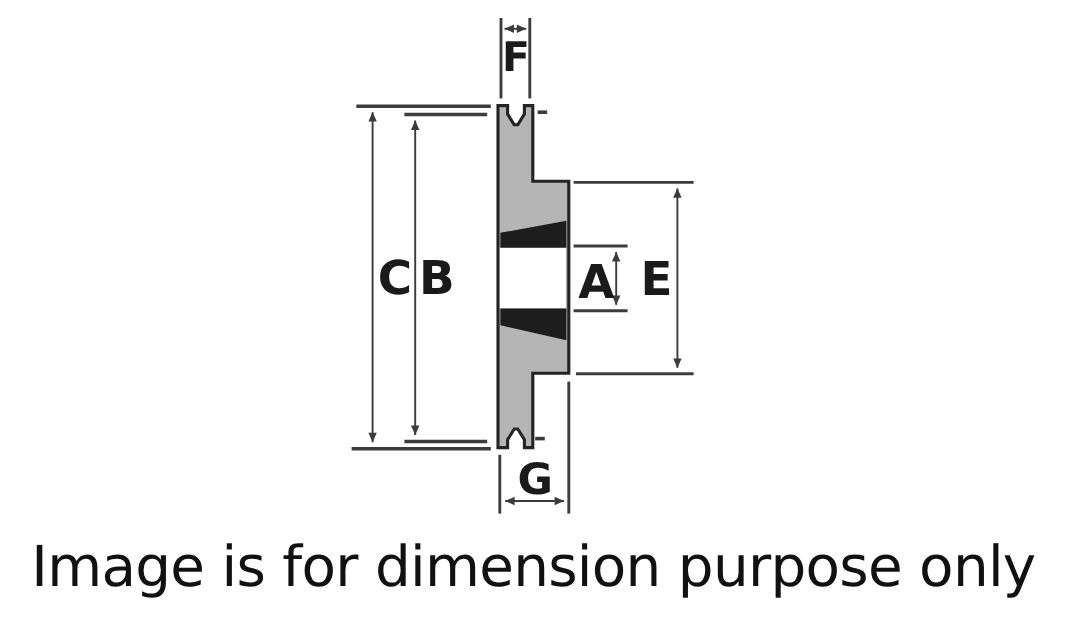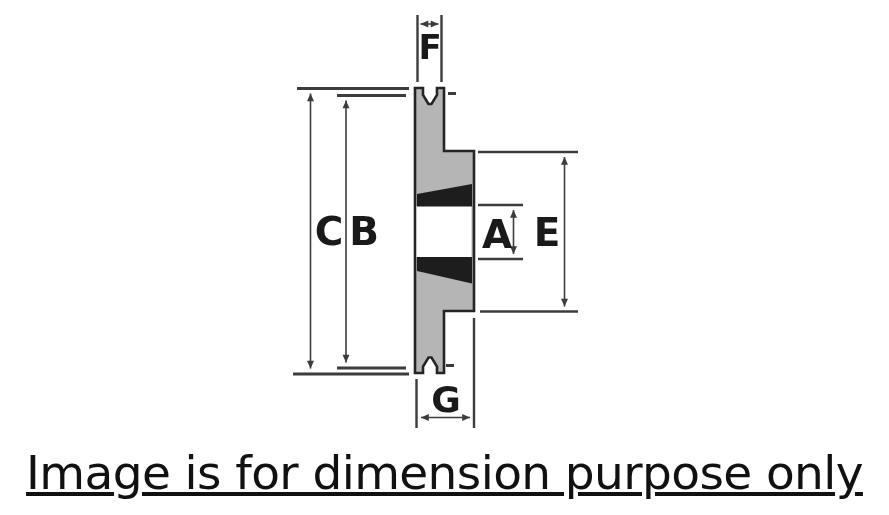--- a/index.html
+++ b/index.html
@@ -65,21 +65,20 @@
     position: absolute;
     top: 442px;
     left: 0;
     width: 889px;
     text-align: center;
     font-size: 47px;
     line-height: 62px;
     letter-spacing: -0.6px;
     color: var(--color-caption-text, #111111);
     white-space: nowrap;
-    text-decoration: underline;
   }
 </style>
 </head>
 <body>
 
 <div class="stage">
 
   <svg class="diagram" width="889" height="430" viewBox="0 0 889 430">
     <defs>
       <marker id="arr" viewBox="0 0 10 10" refX="9.2" refY="5" markerWidth="9" markerHeight="9" markerUnits="userSpaceOnUse" orient="auto-start-reverse">

